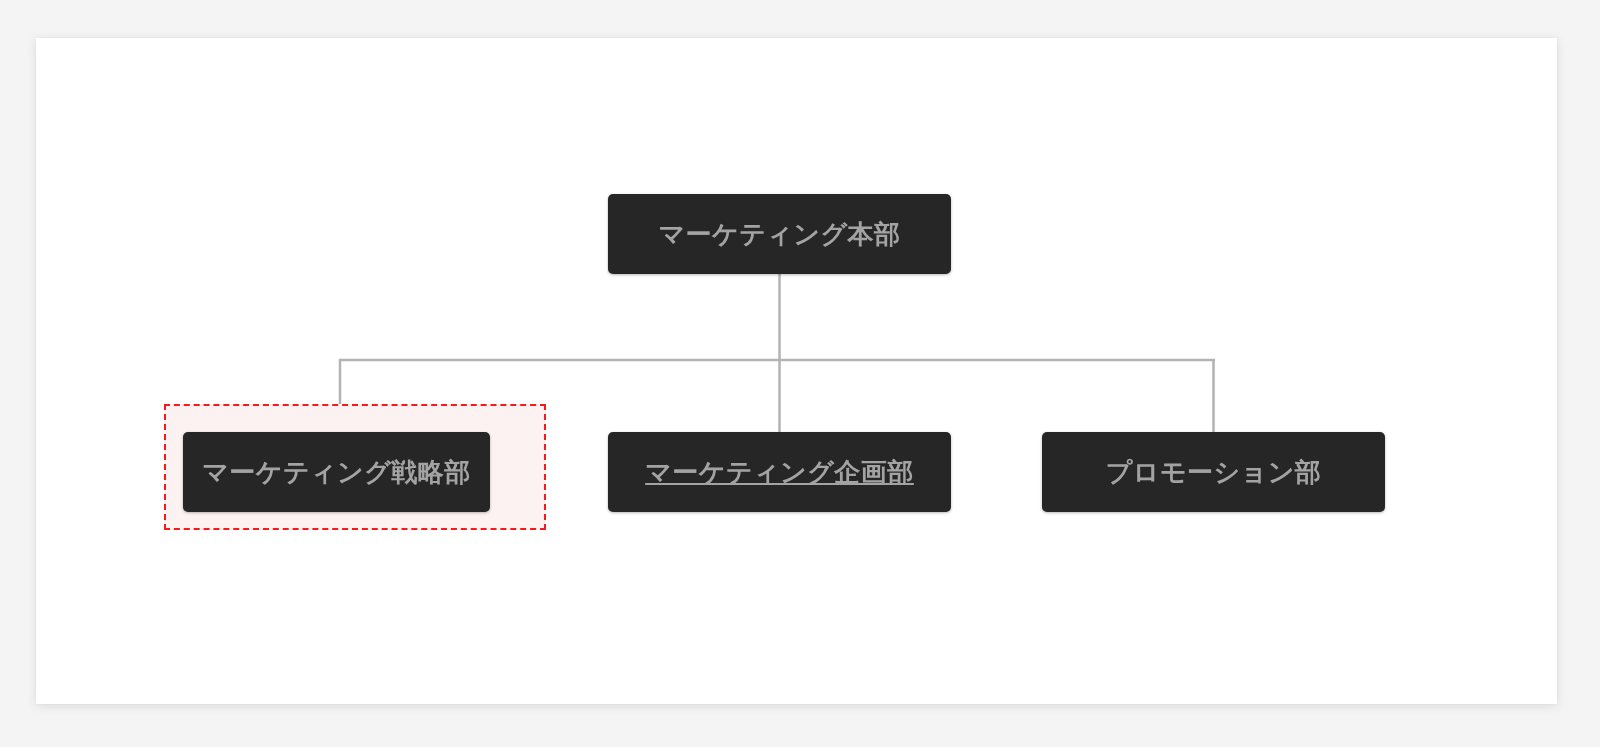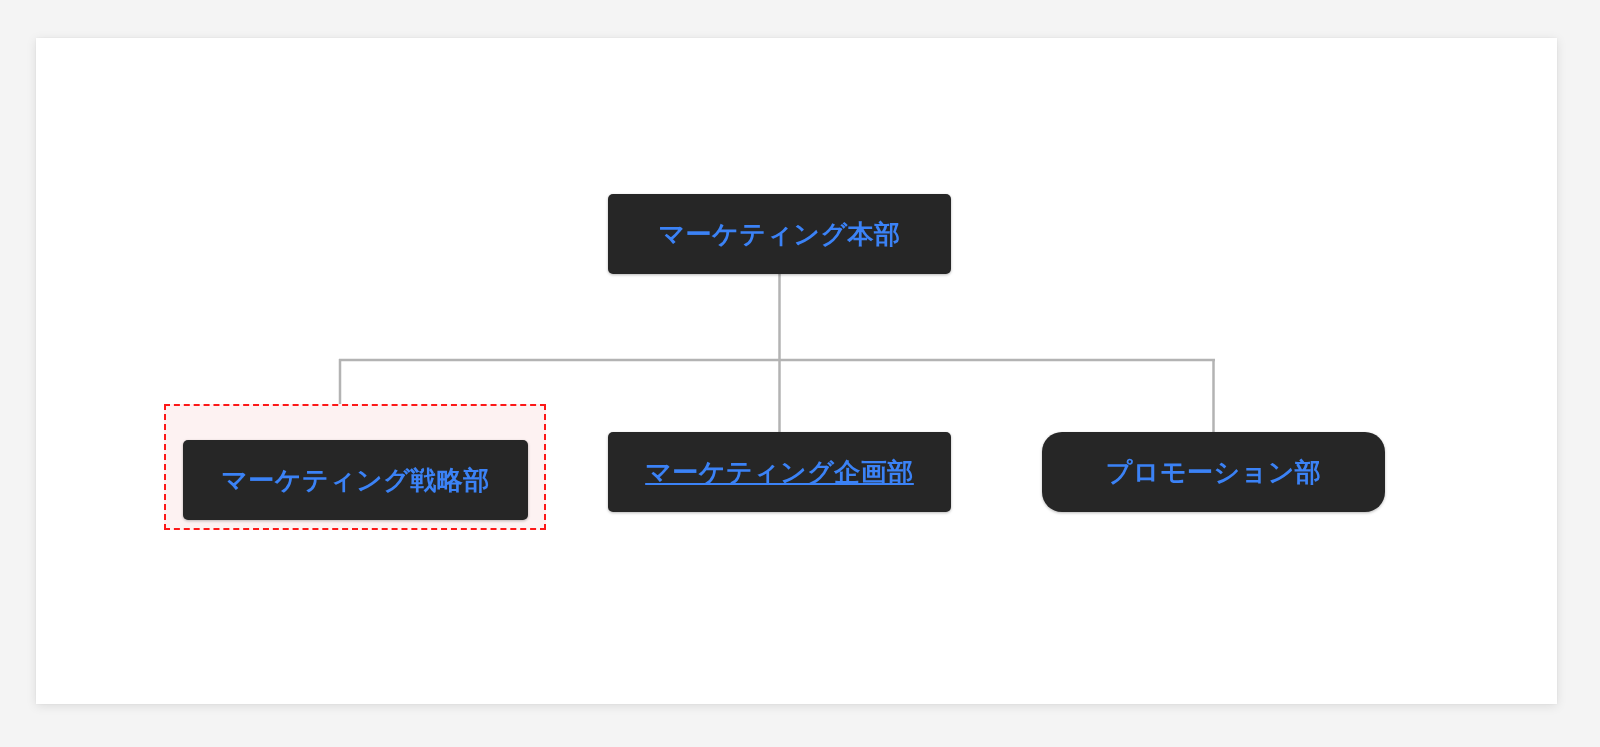--- a/index.html
+++ b/index.html
@@ -48,21 +48,21 @@
     width: 1600px;
     height: 747px;
     pointer-events: none;
   }
 
   
   .node {
     position: absolute;
     background: #262626;
     border-radius: 5px;
-    color: #3b82f6;
+    color: #a3a3a3;
     display: flex;
     align-items: center;
     justify-content: center;
     font-size: 26px;
     font-weight: bold;
     letter-spacing: 0.5px;
     line-height: 1;
     box-shadow: 0 1px 3px rgba(0,0,0,0.28);
     white-space: nowrap;
     box-sizing: border-box;
@@ -72,39 +72,37 @@
   .node-root {
     left: 608px;
     top: 194px;
     width: 343px;
     height: 80px;
   }
 
   .node-c0 {
     left: 183px;
     top: 432px;
-    width: 345px;
+    width: 307px;
     height: 80px;
-    margin-top: 8px;
   }
 
   .node-c1 {
     left: 608px;
     top: 432px;
     width: 343px;
     height: 80px;
     text-decoration: underline;
   }
 
   .node-c2 {
     left: 1042px;
     top: 432px;
     width: 343px;
     height: 80px;
-    border-radius: 20px;
   }
 
   
   #highlight {
     position: absolute;
     left: 164px;
     top: 404px;
     width: 382px;
     height: 126px;
     border: 2px dashed #fc1818;

